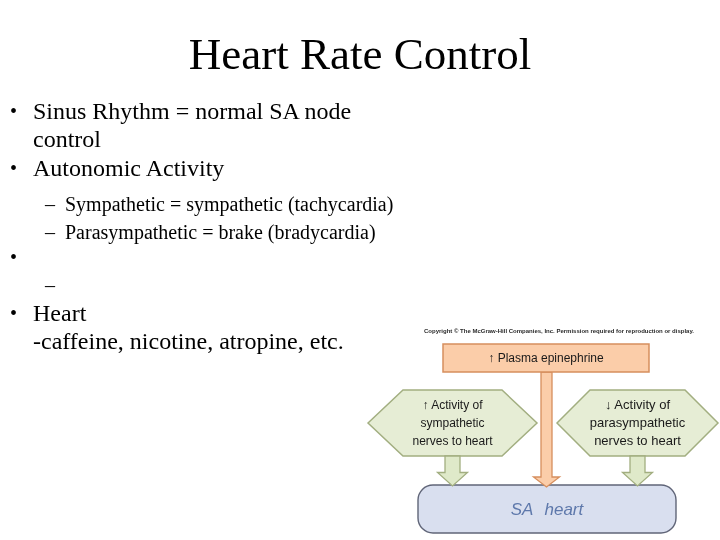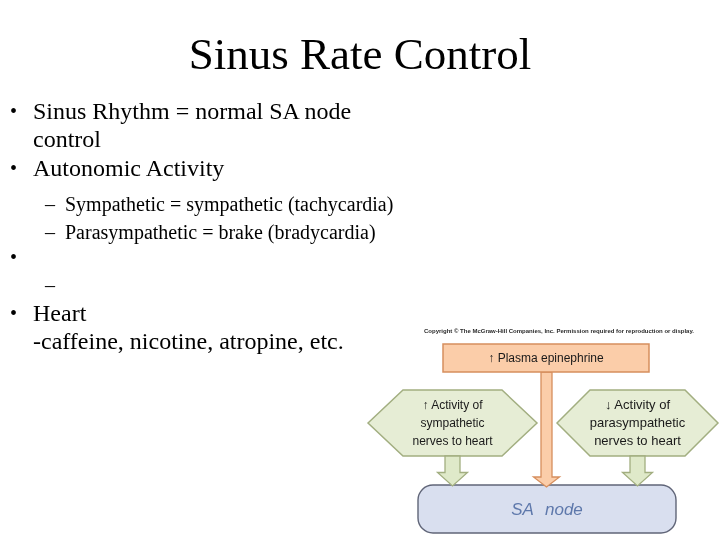--- a/index.html
+++ b/index.html
@@ -49,21 +49,21 @@
   .hexr-label{left:197px;top:65px;width:161px;height:66px;font-size:13px;line-height:18px;color:#1a1a1a;white-space:pre-line;}
   .sa-label-box{left:58px;top:160px;width:258px;height:48px;flex-direction:column;justify-content:center;}
   .sa-node-line{font-size:17px;font-style:italic;color:#5E78AB;word-spacing:7px;line-height:21px;}
   .heart-rate-line{font-size:18px;color:#0a0a0a;line-height:21px;}
 </style>
 </head>
 <body>
 
 <div class="slide">
 
-  <h1 class="title">Sinus Rate Control</h1>
+  <h1 class="title">Heart Rate Control</h1>
 
   <div class="row l1" id="row-b1">
     <span class="marker">•</span>
     <div class="txt">Sinus Rhythm = normal SA node
 control</div>
   </div>
 
   <div class="row l1" id="row-b2">
     <span class="marker">•</span>
     <div class="txt">Autonomic Activity</div>
@@ -118,17 +118,17 @@
 
     <div class="overlay hexl-label">↑ Activity of
 sympathetic
 nerves to heart</div>
 
     <div class="overlay hexr-label">↓ Activity of
 parasympathetic
 nerves to heart</div>
 
     <div class="overlay sa-label-box">
-      <div class="sa-node-line">SA node</div>
+      <div class="sa-node-line">SA heart</div>
     </div>
 
   </div>
 </div>
 
 </body></html>

